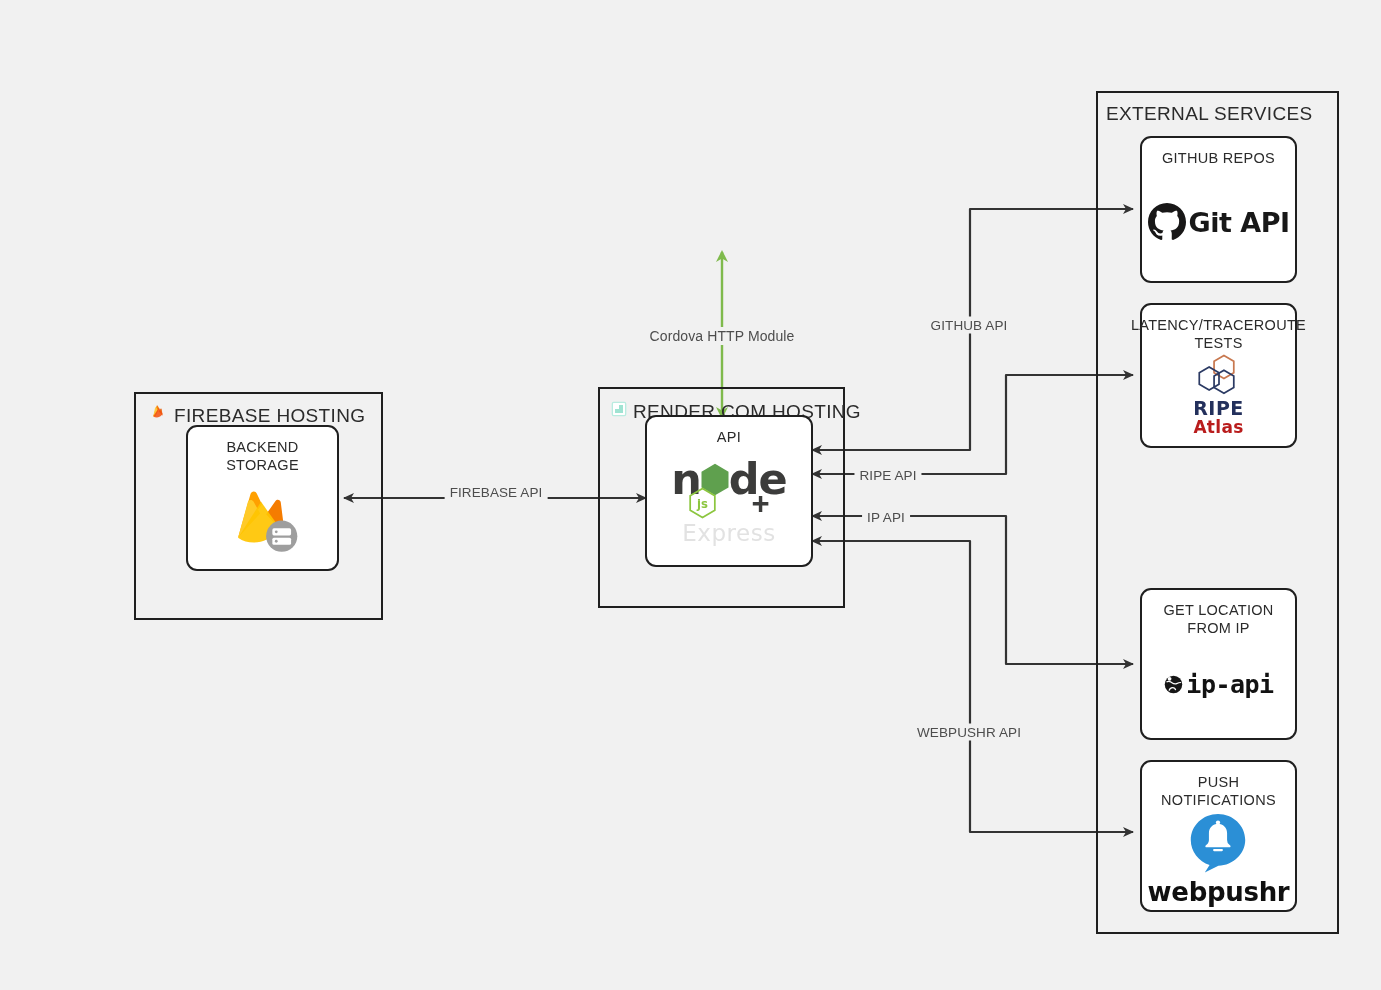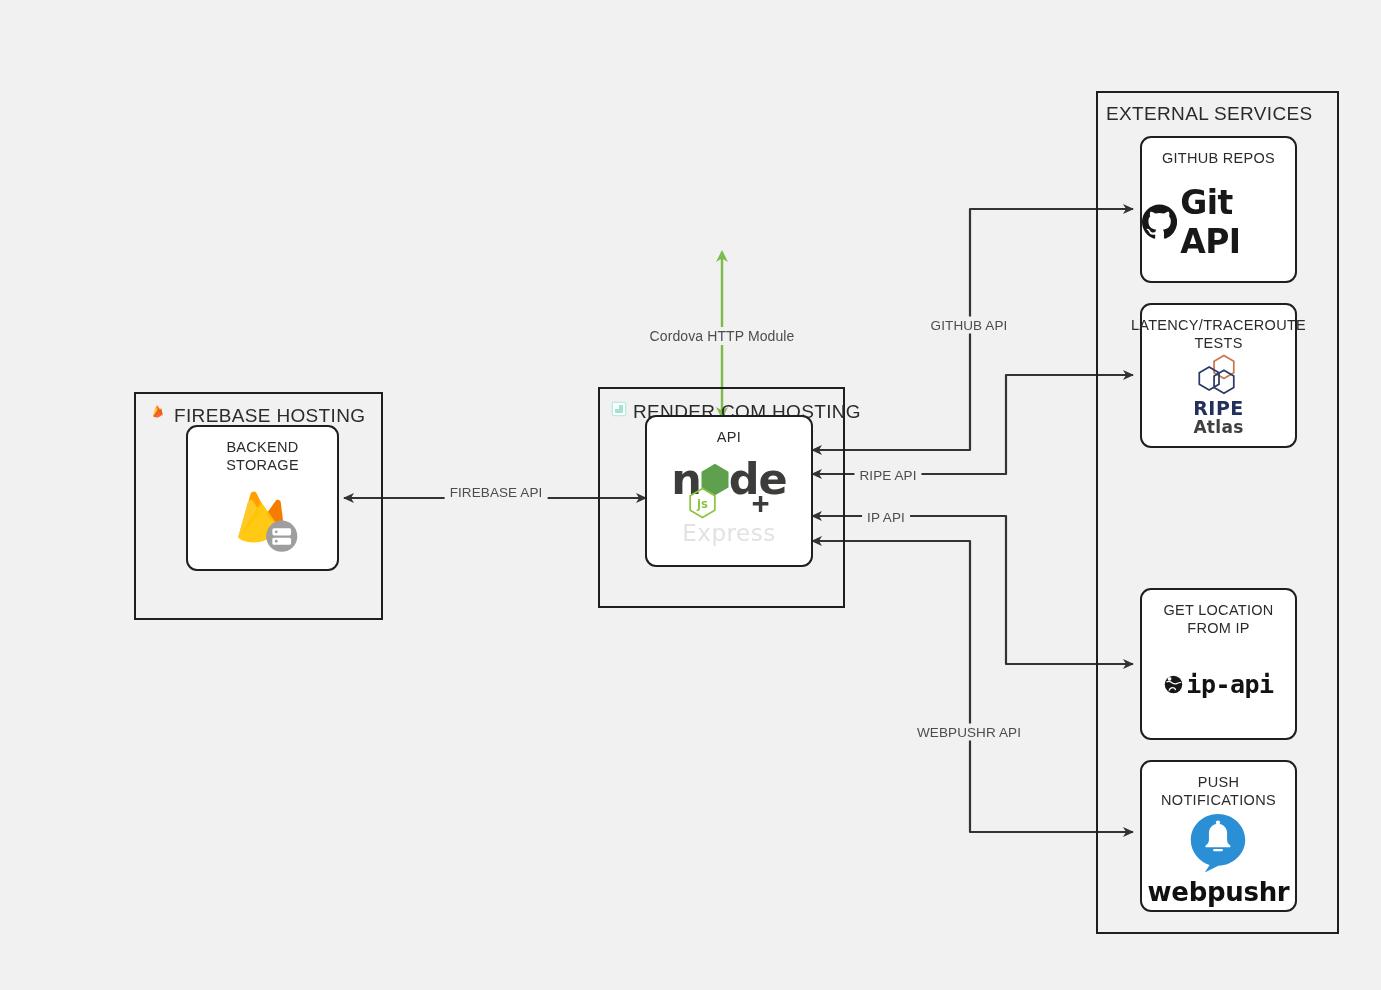--- a/index.html
+++ b/index.html
@@ -119,21 +119,21 @@
     margin-top: 1px;
   }
   
   .gitapi-row {
     display: flex;
     align-items: center;
     gap: 3px;
   }
   .gitapi-text {
     font-family: "DejaVu Sans", sans-serif;
-    font-size: 33px;
+    font-size: 27px;
     font-weight: bold;
     color: #181818;
     letter-spacing: -0.5px;
   }
   
   .ripe-wrap {
     display: flex;
     flex-direction: column;
     align-items: center;
   }
@@ -142,21 +142,21 @@
     font-size: 19px;
     font-weight: bold;
     color: #23305c;
     line-height: 19px;
     letter-spacing: 0.5px;
   }
   .atlas-word {
     font-family: "DejaVu Sans", sans-serif;
     font-size: 17px;
     font-weight: bold;
-    color: #404040;
+    color: #b91c1c;
     line-height: 19px;
     letter-spacing: 0.3px;
   }
   
   .ipapi-row {
     display: flex;
     align-items: center;
     gap: 2px;
   }
   .ipapi-text {

